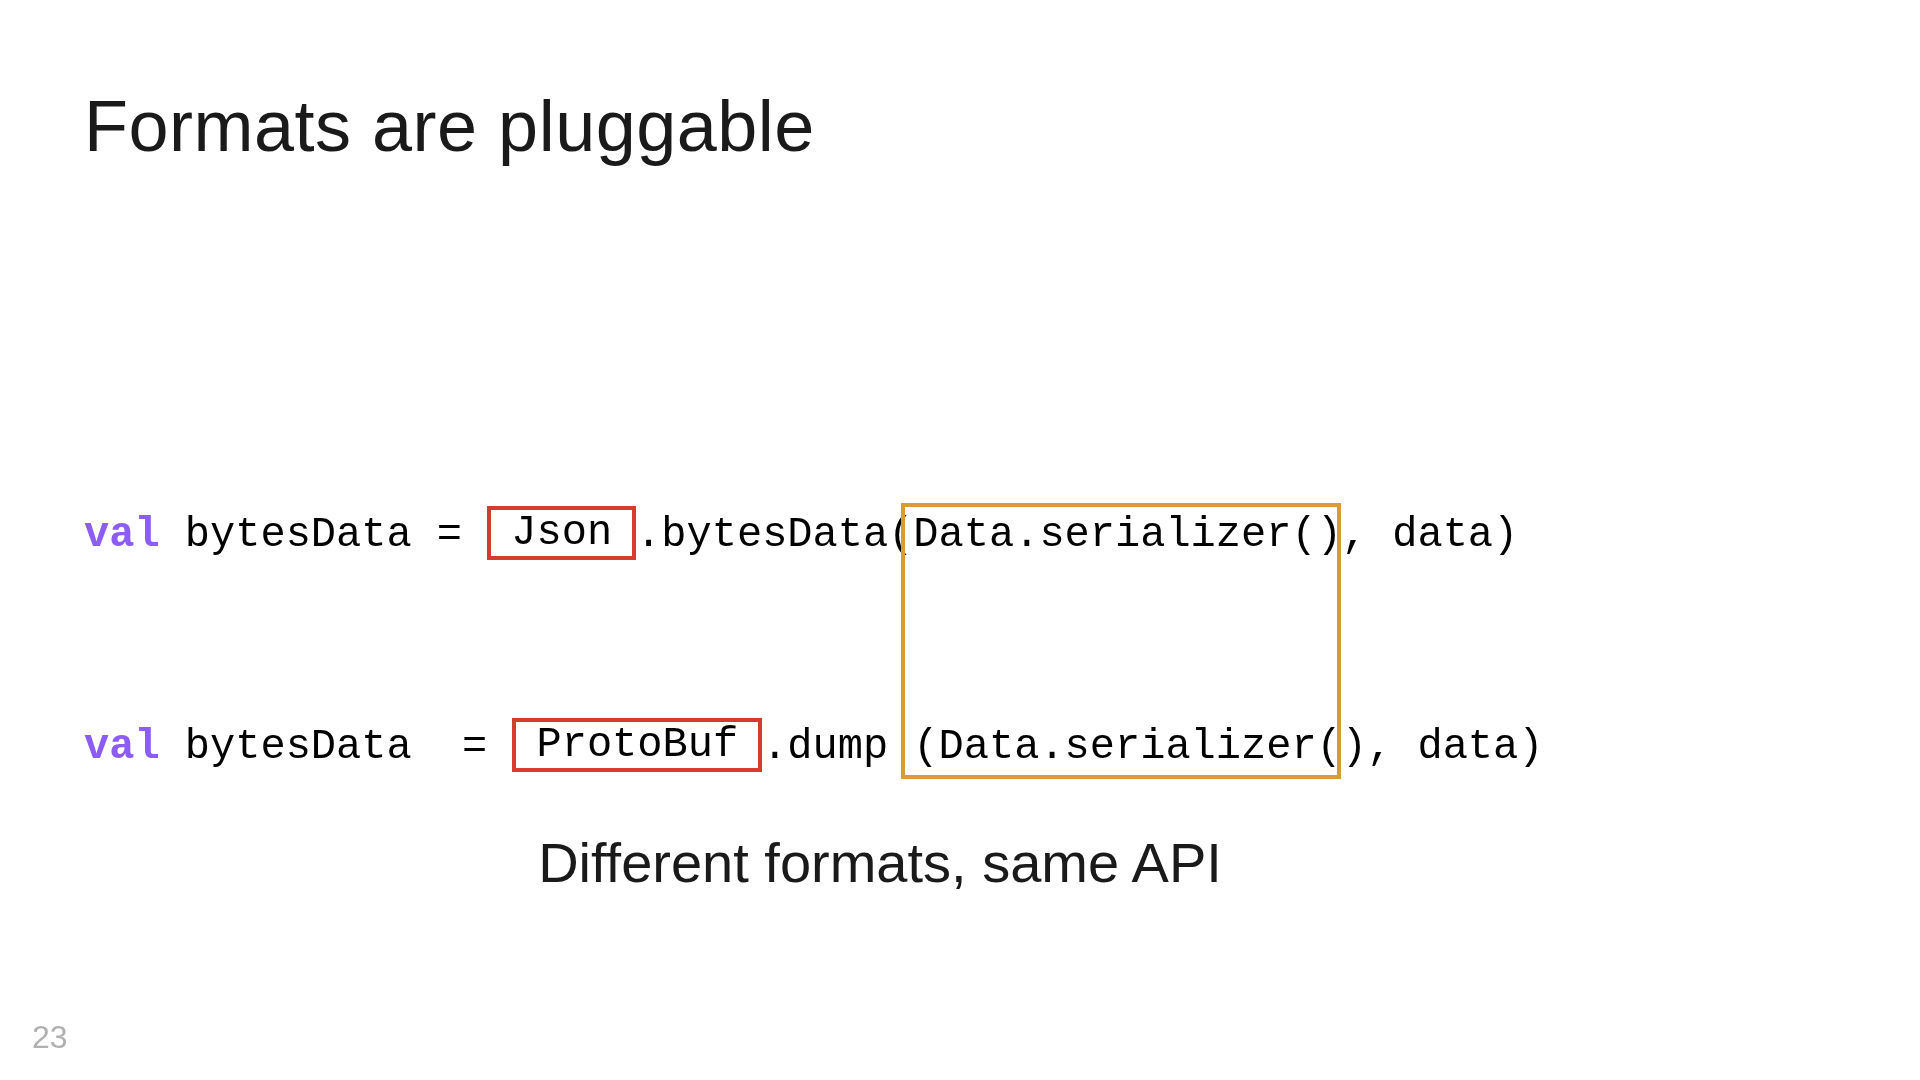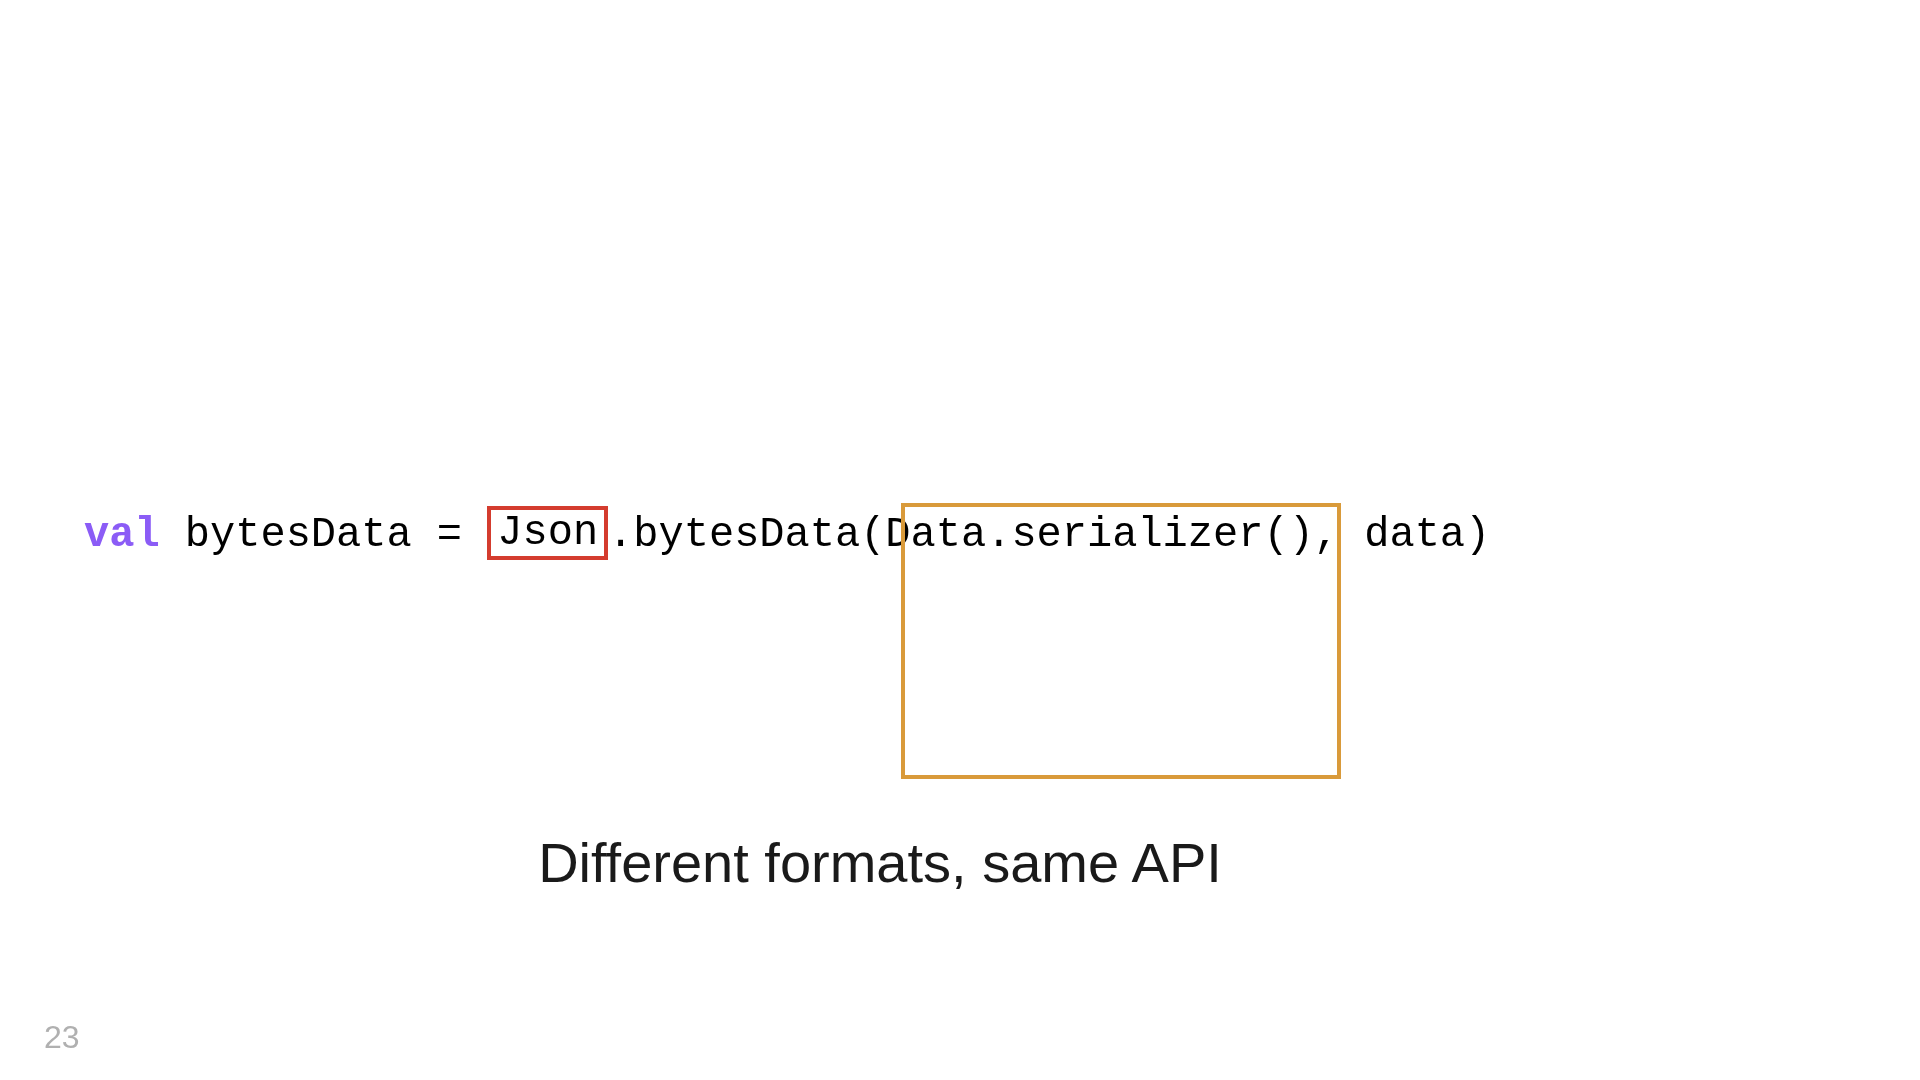--- a/index.html
+++ b/index.html
@@ -42,61 +42,64 @@
     height: 58px;
     line-height: 58px;
     margin-bottom: 58px;
   }
   .kw {
     font-weight: 700;
     color: #8b5cf6;
   }
   .box-red {
     border: 4px solid #d43c2e;
-    padding: 0 6px;
+    padding: 0 20px;
     display: inline-block;
     line-height: 46px;
     height: 46px;
     vertical-align: baseline;
     position: relative;
     top: -2px;
   }
   .subtitle {
     position: absolute;
     top: 830px;
     font-size: 56px;
     font-weight: 300;
     color: #1a1a1a;
     width: 1920px;
     text-align: center;
     left: -80px;
   }
   .page-num {
     position: absolute;
-    left: 44px;
+    left: 32px;
     bottom: 24px;
     font-size: 32px;
     color: #b0b0b0;
   }
   
   .orange-span {
     position: absolute;
     border: 4px solid #d99a3a;
     box-sizing: border-box;
     pointer-events: none;
   }
 </style>
 </head>
 <body>
 
 <div class="slide">
 
+  <div class="title">Formats are
+pluggable</div>
 
   <div class="code-block">
     <div class="code-line"><span class="kw">val</span><span> bytesData = </span><span class="box-red">Json</span><span>.bytesData(</span><span id="ser1">Data.serializer()</span><span>, data)</span></div>
+    <div class="code-line"><span class="kw">val</span><span> bytesData  = </span><span class="box-red">ProtoBuf</span><span>.dump (</span><span id="ser2">Data.serializer()</span><span>, data)</span></div>
 
     <div id="orangeBox" class="orange-span" style="left: 816.562px; top: 93px; width: 440.484px; height: 276px;"></div>
   </div>
 
   <div class="subtitle">Different formats, same API</div>
 
   <div class="page-num">23</div>
 
 </div>
 

